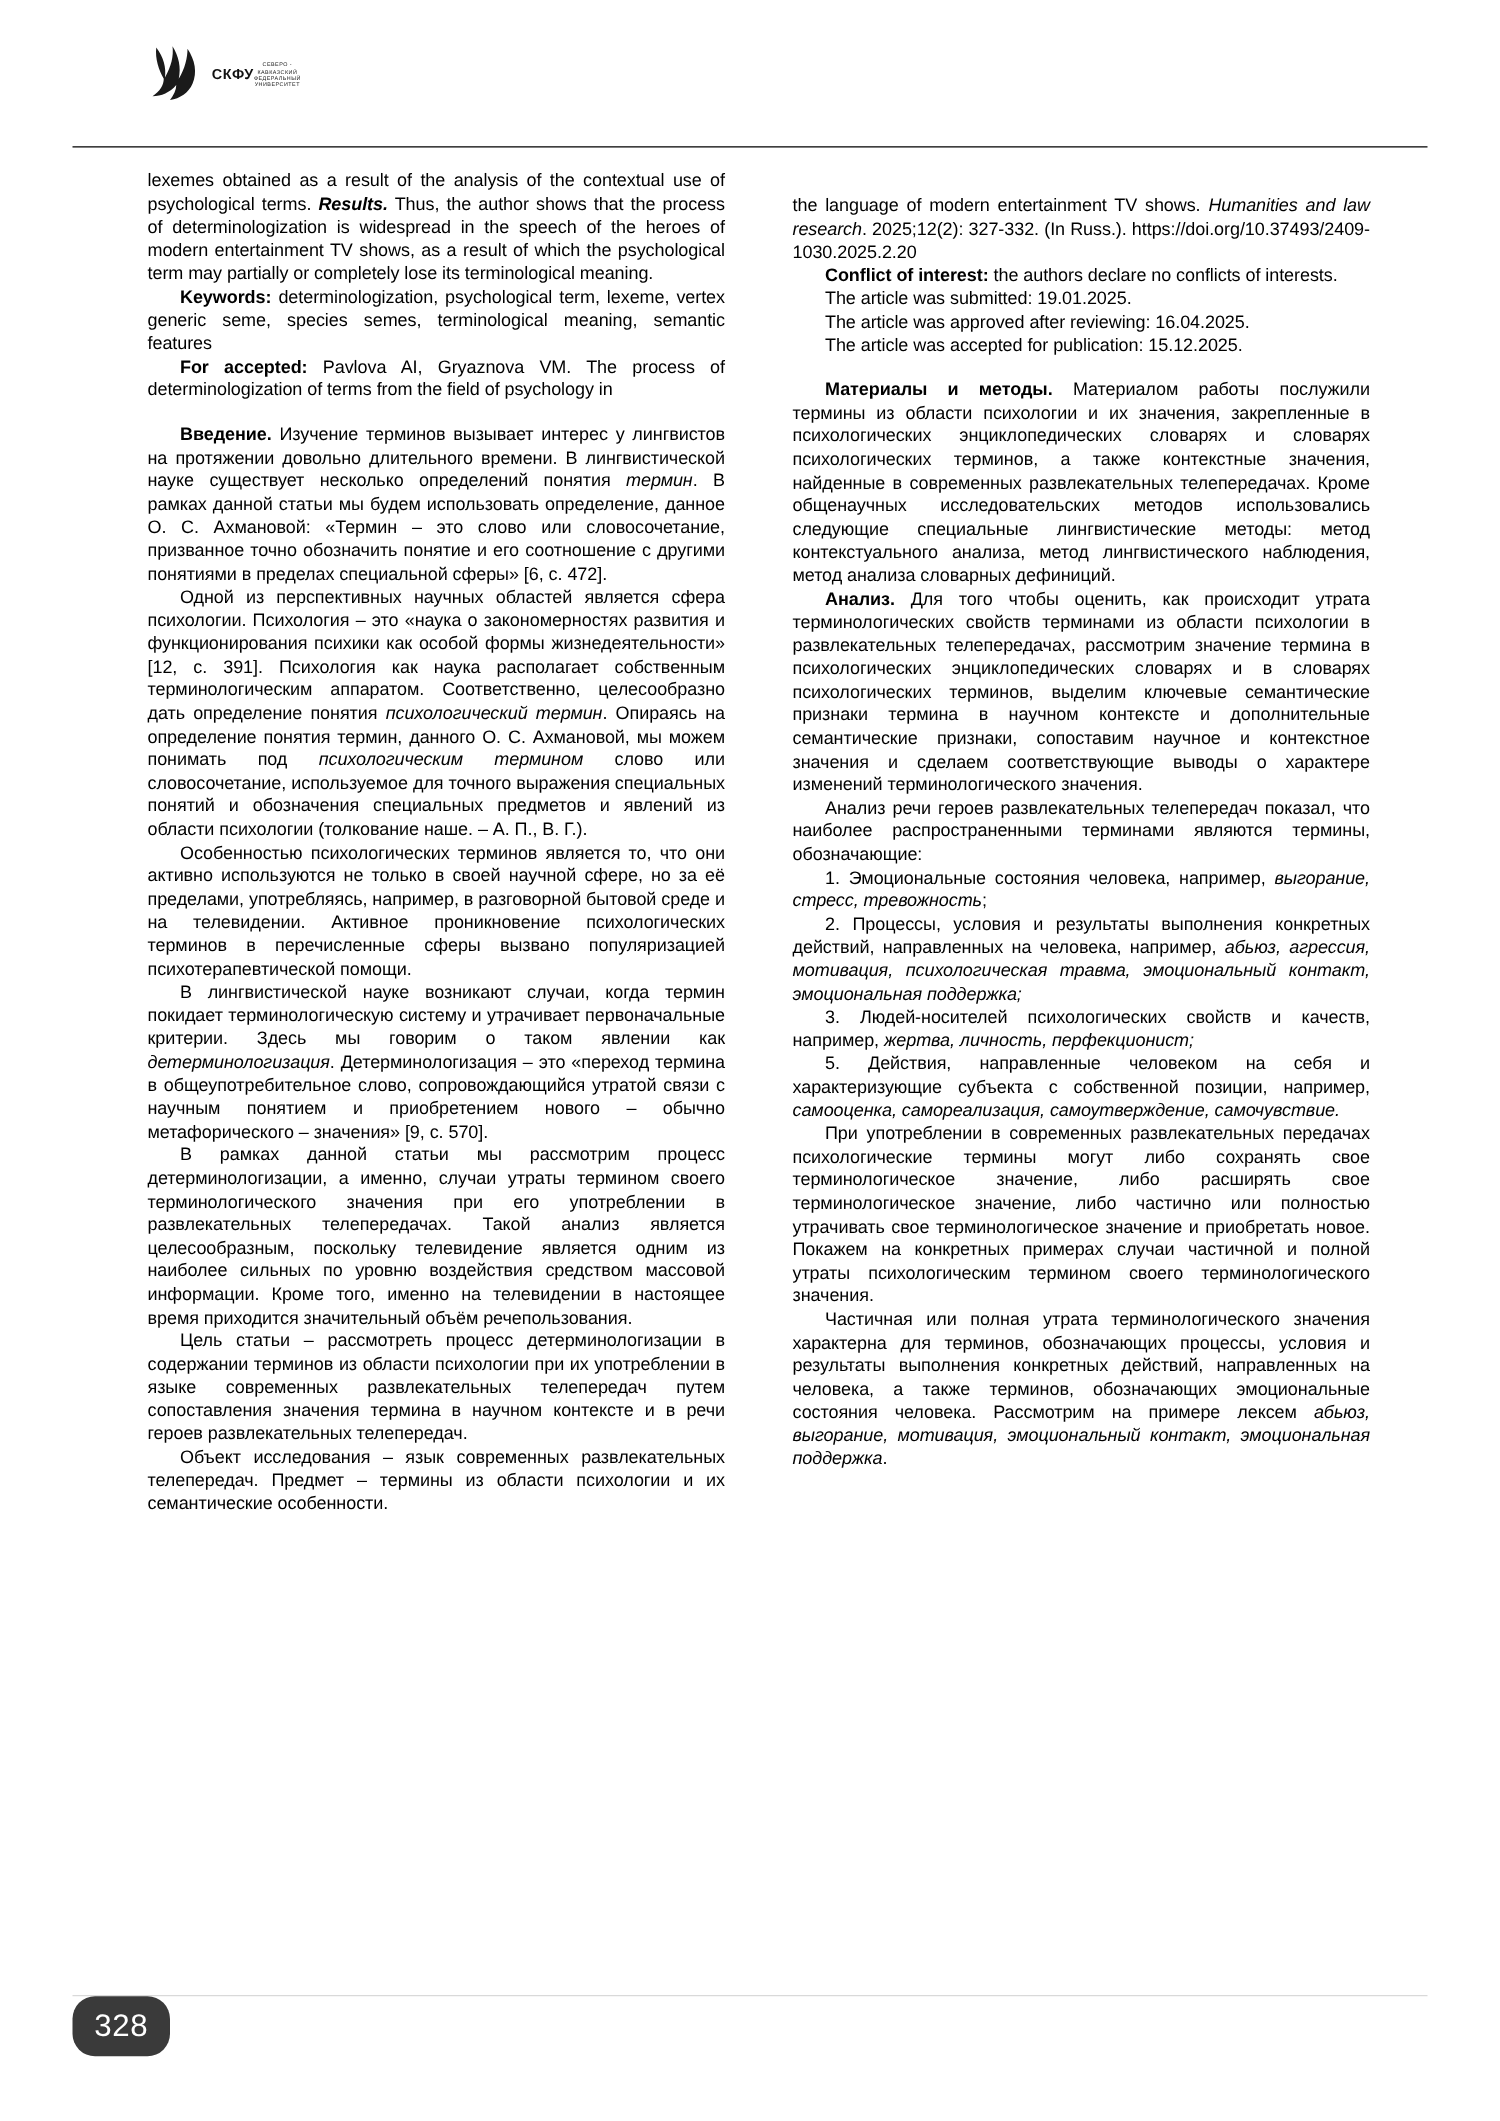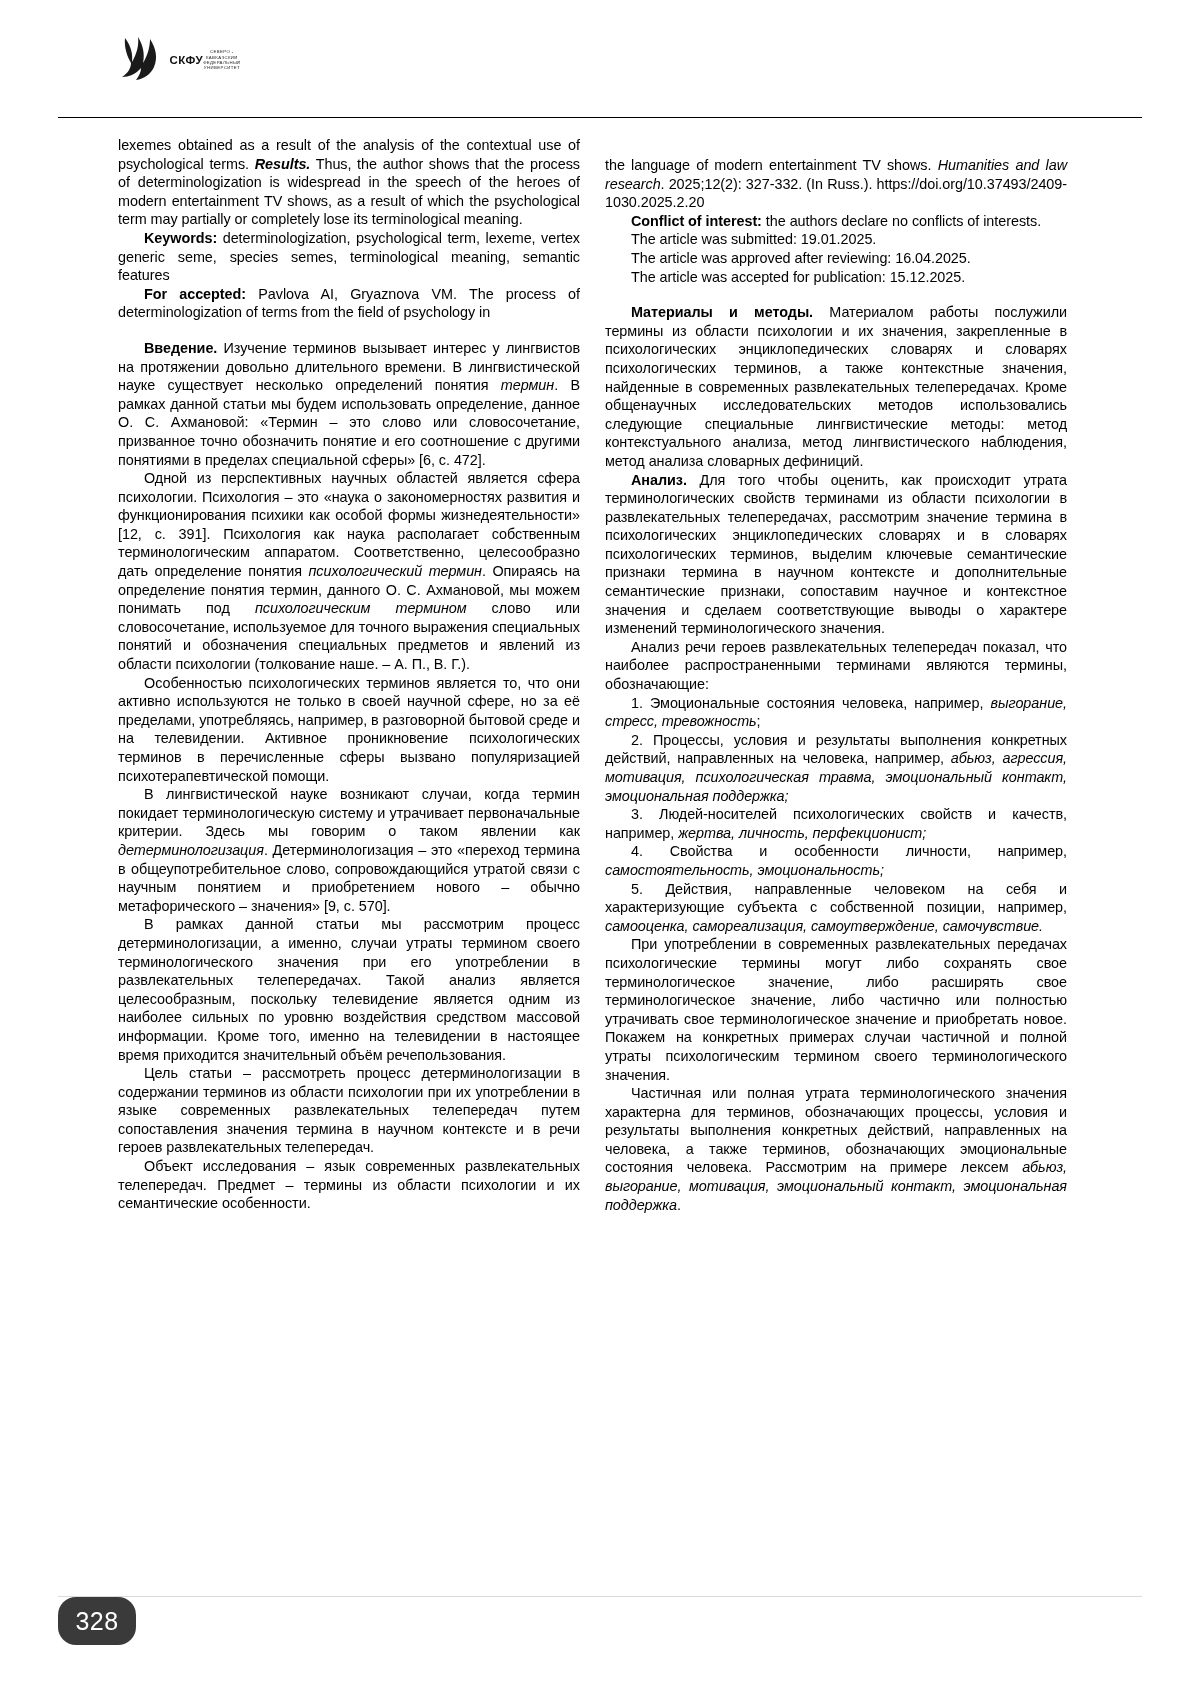--- a/index.html
+++ b/index.html
@@ -72,21 +72,21 @@
     position: absolute;
     left: 58px;
     right: 58px;
     top: 117px;
     height: 1px;
     background: #000;
   }
   
   .columns {
     display: flex;
-    gap: 25px;
+    gap: 54px;
     padding: 18px 62px 0 118px;
     box-sizing: border-box;
   }
   .col {
     width: 462px;
     flex: none;
   }
   p {
     margin: 0;
     font-size: 14.4px;
@@ -195,21 +195,20 @@
       <p class="ind"><span class="b">Анализ.</span><span> Для того чтобы оценить, как происходит утрата терминологических свойств терминами из области психологии в развлекательных телепередачах, рассмотрим значение термина в психологических энциклопедических словарях и в словарях психологических терминов, выделим ключевые семантические признаки термина в научном контексте и дополнительные семантические признаки, сопоставим научное и контекстное значения и сделаем соответствующие выводы о характере изменений терминологического значения.</span></p>
 
       <p class="ind">Анализ речи героев развлекательных телепередач показал, что наиболее распространенными терминами являются термины, обозначающие:</p>
 
       <p class="ind"><span>1. Эмоциональные состояния человека, например, </span><span class="i">выгорание, стресс, тревожность</span><span>;</span></p>
 
       <p class="ind"><span>2. Процессы, условия и результаты выполнения конкретных действий, направленных на человека, например, </span><span class="i">абьюз, агрессия, мотивация, психологическая травма, эмоциональный контакт, эмоциональная поддержка;</span></p>
 
       <p class="ind"><span>3. Людей-носителей психологических свойств и качеств, например, </span><span class="i">жертва, личность, перфекционист;</span></p>
 
-      <p class="ind"><span>4. Свойства и особенности личности, например, </span><span class="i">самостоятельность, эмоциональность;</span></p>
 
       <p class="ind"><span>5. Действия, направленные человеком на себя и характеризующие субъекта с собственной позиции, например, </span><span class="i">самооценка, самореализация, самоутверждение, самочувствие.</span></p>
 
       <p class="ind">При употреблении в современных развлекательных передачах психологические термины могут либо сохранять свое терминологическое значение, либо расширять свое терминологическое значение, либо частично или полностью утрачивать свое терминологическое значение и приобретать новое. Покажем на конкретных примерах случаи частичной и полной утраты психологическим термином своего терминологического значения.</p>
 
       <p class="ind"><span>Частичная или полная утрата терминологического значения характерна для терминов, обозначающих процессы, условия и результаты выполнения конкретных действий, направленных на человека, а также терминов, обозначающих эмоциональные состояния человека. Рассмотрим на примере лексем </span><span class="i">абьюз, выгорание, мотивация, эмоциональный контакт, эмоциональная поддержка</span><span>.</span></p>
 
     </div>
   </div>
 

